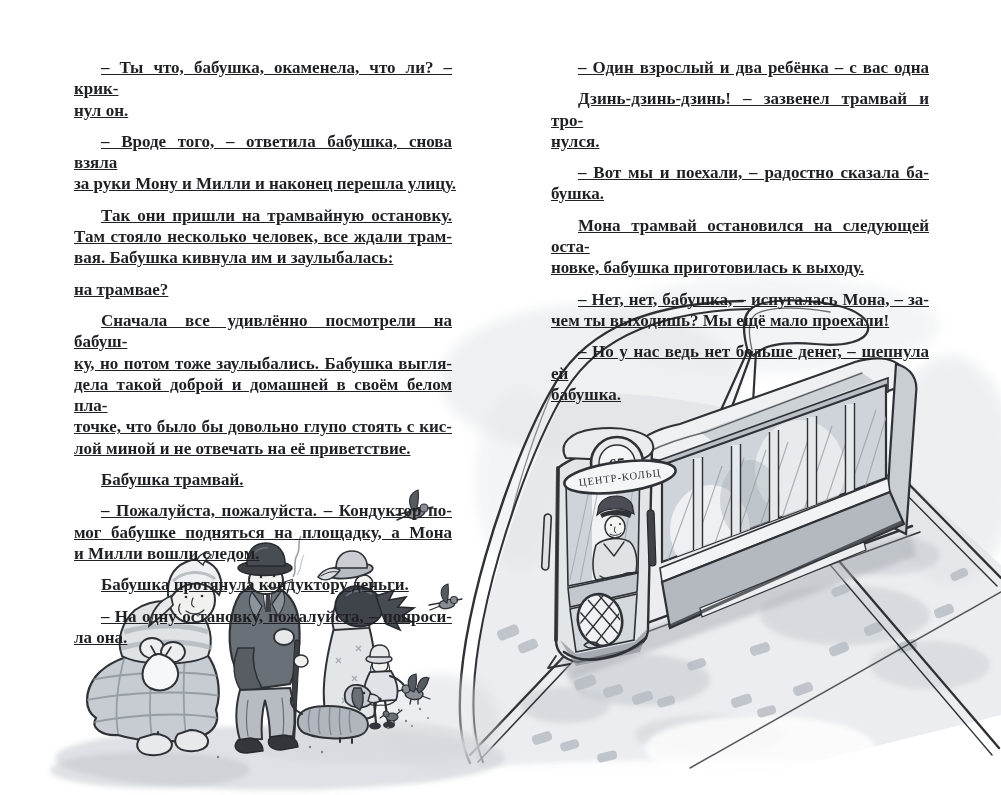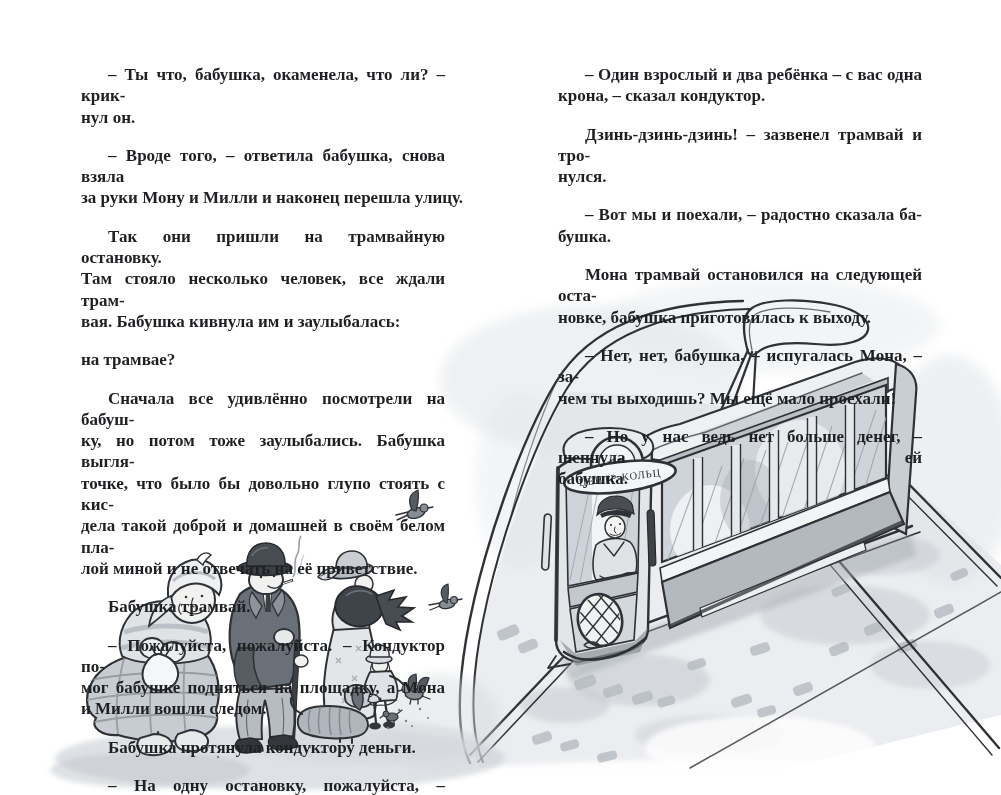--- a/index.html
+++ b/index.html
@@ -7,21 +7,21 @@
     position:relative;width:1001px;height:795px;background:#ffffff;
     overflow:hidden;font-family:"Liberation Serif","DejaVu Serif",serif;
   }
   .illustration{position:absolute;left:0;top:0;width:1001px;height:795px;z-index:1;}
   .col{
     position:absolute;top:47px;z-index:2;color:#1f2023;
     font-size:17px;font-weight:600;line-height:21.3px;
   }
   .col-left{left:64px;width:398px;}
   .col-right{left:541px;width:398px;}
-  .para{margin:17px;}
+  .para{margin:10px;text-decoration:underline;}
   .line{white-space:nowrap;}
   .jl{text-align:justify;text-align-last:justify;white-space:normal;}
   .first{text-indent:27px;}
   svg .ink{stroke:#2e3135;stroke-linecap:round;stroke-linejoin:round;fill:none;}
   svg text{font-family:"Liberation Serif","DejaVu Serif",serif;}
 </style>
 </head>
 <body>
 
 <div class="page">
@@ -399,43 +399,43 @@
         <div class="line jl first">Так они пришли на трамвайную остановку.</div>
         <div class="line jl">Там стояло несколько человек, все ждали трам-</div>
         <div class="line">вая. Бабушка кивнула им и заулыбалась:</div>
       </div>
       <div class="para">
         <div class="line">на трамвае?</div>
       </div>
       <div class="para">
         <div class="line jl first">Сначала все удивлённо посмотрели на бабуш-</div>
         <div class="line jl">ку, но потом тоже заулыбались. Бабушка выгля-</div>
+        <div class="line jl">дела такой доброй и домашней в своём белом пла-</div>
         <div class="line jl">точке, что было бы довольно глупо стоять с кис-</div>
-        <div class="line jl">дела такой доброй и домашней в своём белом пла-</div>
         <div class="line">лой миной и не отвечать на её приветствие.</div>
       </div>
       <div class="para">
         <div class="line first">Бабушка трамвай.</div>
       </div>
       <div class="para">
         <div class="line jl first">– Пожалуйста, пожалуйста. – Кондуктор по-</div>
         <div class="line jl">мог бабушке подняться на площадку, а Мона</div>
         <div class="line">и Милли вошли следом.</div>
       </div>
       <div class="para">
         <div class="line first">Бабушка протянула кондуктору деньги.</div>
       </div>
       <div class="para">
         <div class="line jl first">– На одну остановку, пожалуйста, – попроси-</div>
+        <div class="line">ла она.</div>
       </div>
     </div>
   <div class="col col-right">
       <div class="para">
         <div class="line jl first">– Один взрослый и два ребёнка – с вас одна</div>
-        <div class="line">крона, – сказал кондуктор.</div>
       </div>
       <div class="para">
         <div class="line jl first">Дзинь-дзинь-дзинь! – зазвенел трамвай и тро-</div>
         <div class="line">нулся.</div>
       </div>
       <div class="para">
         <div class="line jl first">– Вот мы и поехали, – радостно сказала ба-</div>
         <div class="line">бушка.</div>
       </div>
       <div class="para">

